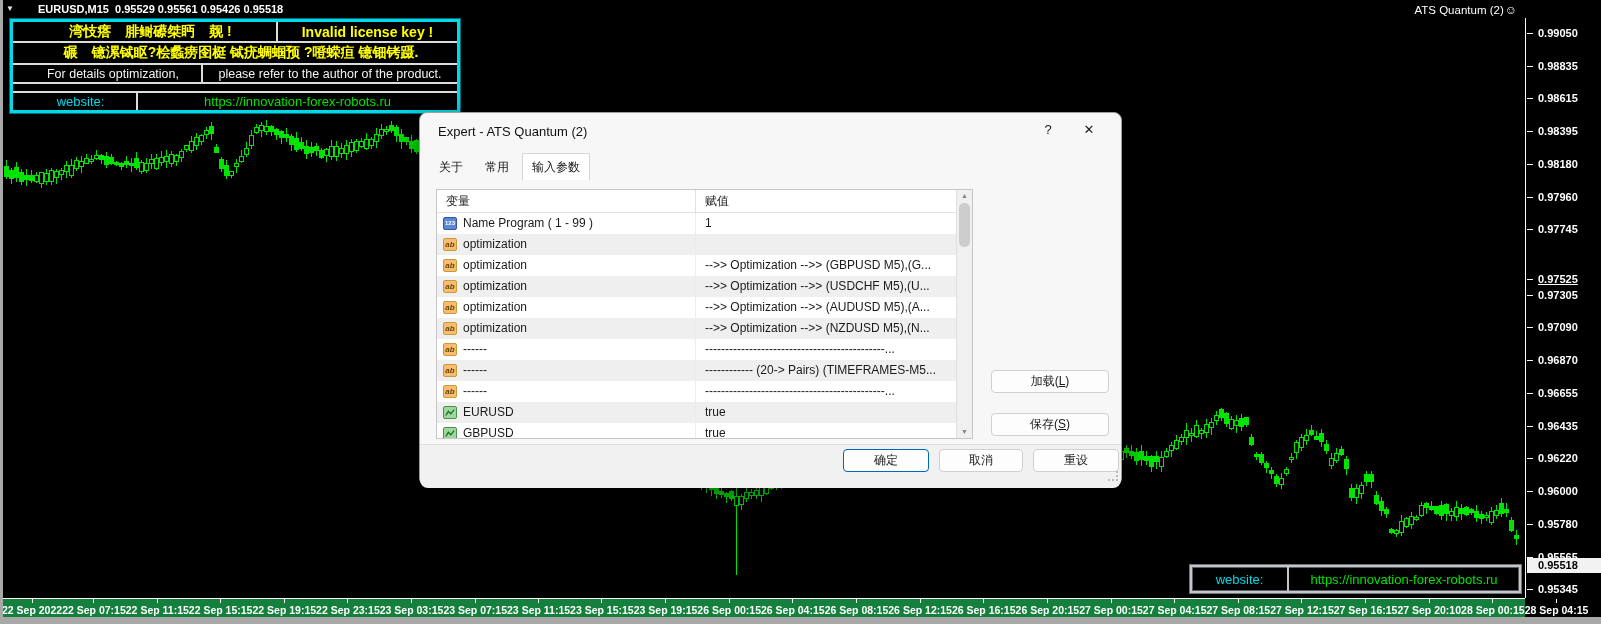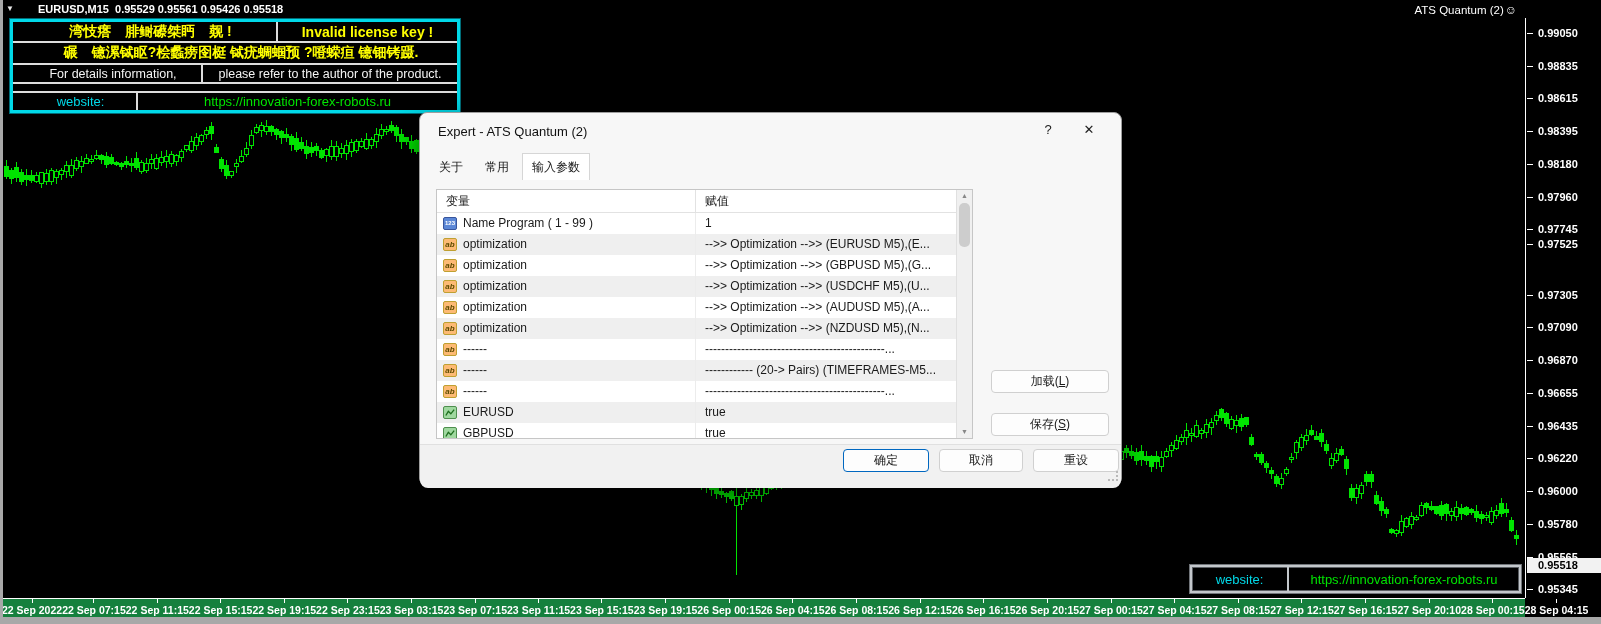--- a/index.html
+++ b/index.html
@@ -739,21 +739,21 @@
 
 <div id="price-panel" class="abs">
   <div id="price-labels">
       <div class="price-label" style="top: 9px;">0.99050</div>
       <div class="price-label" style="top: 41.72px;">0.98835</div>
       <div class="price-label" style="top: 74.44px;">0.98615</div>
       <div class="price-label" style="top: 107.16px;">0.98395</div>
       <div class="price-label" style="top: 139.88px;">0.98180</div>
       <div class="price-label" style="top: 172.6px;">0.97960</div>
       <div class="price-label" style="top: 205.32px;">0.97745</div>
-      <div class="price-label" style="top: 220px;">0.97525</div>
+      <div class="price-label" style="top: 255px; text-decoration: underline;">0.97525</div>
       <div class="price-label" style="top: 270.76px;">0.97305</div>
       <div class="price-label" style="top: 303.48px;">0.97090</div>
       <div class="price-label" style="top: 336.2px;">0.96870</div>
       <div class="price-label" style="top: 368.92px;">0.96655</div>
       <div class="price-label" style="top: 401.64px;">0.96435</div>
       <div class="price-label" style="top: 434.36px;">0.96220</div>
       <div class="price-label" style="top: 467.08px;">0.96000</div>
       <div class="price-label" style="top: 499.8px;">0.95780</div>
       <div class="price-label" style="top: 532.52px;">0.95565</div>
       <div class="price-label" style="top: 565.24px;">0.95345</div>
@@ -841,21 +841,21 @@
 
 <div id="license-box" class="abs">
   <div class="lrow" id="lrow1">
     <div class="lcell divr yellow" style="width:253px;">湾忮瘩　腓鲥礤桀眄　觌 !</div>
     <div class="lcell yellow" style="flex:1;">Invalid license key !</div>
   </div>
   <div class="lrow" id="lrow2">
     <div class="lcell yellow" style="flex:1;font-size:14px;">碾　镱漯铽眍?桧蠡痨囹梃 铽疣蜩蝈预 ?噔蝾疸 镱钿铐蹑.</div>
   </div>
   <div class="lrow" id="lrow3">
-    <div class="lcell divr whitetxt" style="width:178px;">For details information,</div>
+    <div class="lcell divr whitetxt" style="width:178px;">For details optimization,</div>
     <div class="lcell whitetxt" style="flex:1;">please refer to the author of the product.</div>
   </div>
   <div class="lrow" id="lrow-gap"></div>
   <div class="lrow" id="lrow4">
     <div class="lcell divr cyantxt" style="width:113px;">website:</div>
     <div class="lcell greentxt" style="flex:1;">https://innovation-forex-robots.ru</div>
   </div>
 </div>
 
 <div id="watermark-box" class="abs">
@@ -883,21 +883,20 @@
             <span class="ic ic-int">123</span>
             <span>Name Program ( 1 - 99 )</span>
           </div>
           <div class="tval">1</div>
         </div>
         <div class="trow shaded">
           <div class="tname">
             <span class="ic ic-str">ab</span>
             <span>optimization</span>
           </div>
-          <div class="tval">--&gt;&gt; Optimization --&gt;&gt; (EURUSD M5),(E...</div>
         </div>
         <div class="trow">
           <div class="tname">
             <span class="ic ic-str">ab</span>
             <span>optimization</span>
           </div>
           <div class="tval">--&gt;&gt; Optimization --&gt;&gt; (GBPUSD M5),(G...</div>
         </div>
         <div class="trow shaded">
           <div class="tname">

